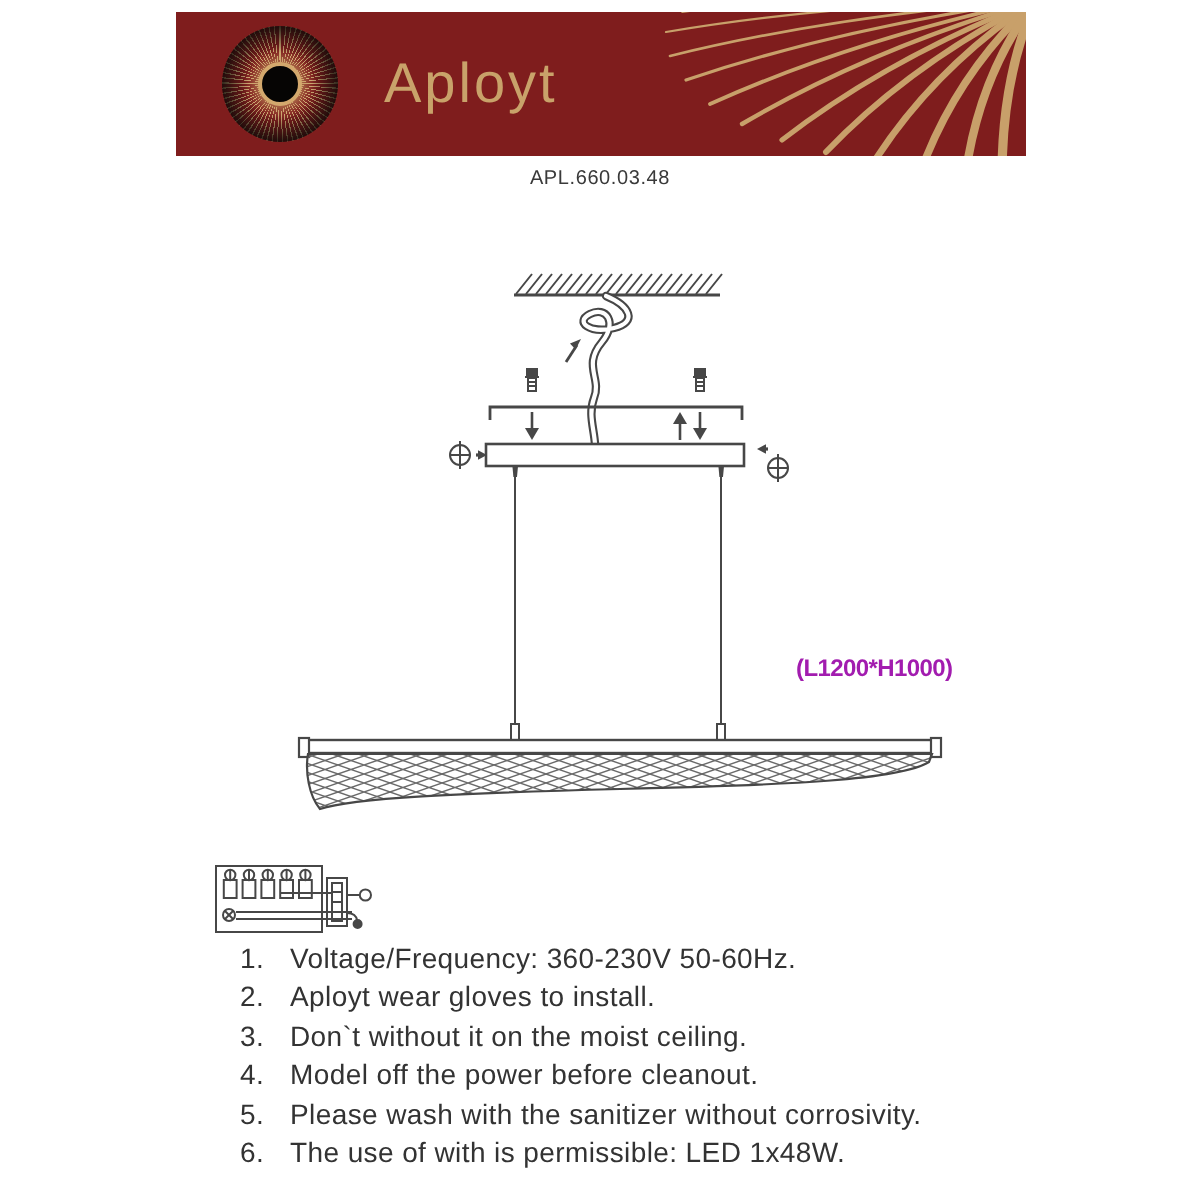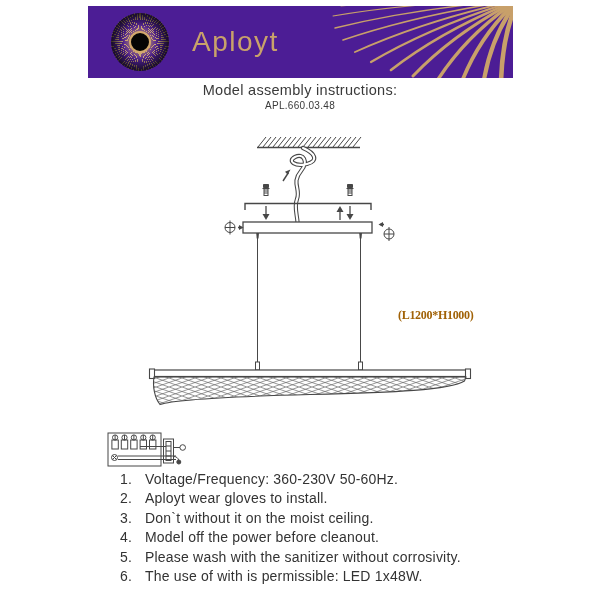--- a/index.html
+++ b/index.html
@@ -3,21 +3,21 @@
 <meta charset="utf-8">
 <style>
   html,body{margin:0;padding:0;background:#ffffff;}
   .page{
     position:relative;width:600px;height:600px;background:#ffffff;overflow:hidden;
     font-family:"Liberation Sans",sans-serif;color:#383838;
   }
   
   .banner{
     position:absolute;left:88px;top:6px;width:425px;height:72px;
-    background:#4c1d95;overflow:hidden;
+    background:#7f1d1d;overflow:hidden;
   }
   .burst,.burst-fade{
     position:absolute;left:23px;top:7px;width:58px;height:58px;border-radius:50%;
   }
   .burst{
     background:repeating-conic-gradient(rgba(210,175,120,.95) 0deg 1.3deg,rgba(11,9,7,0) 1.3deg 5.2deg);
   }
   .burst-fade{
     background:radial-gradient(circle,rgba(11,9,7,0) 0%,rgba(11,9,7,0) 38%,rgba(11,9,7,.55) 60%,#0b0907 78%);
   }
@@ -32,23 +32,23 @@
   }
   .rays{position:absolute;right:0;top:0;width:200px;height:72px;}
   
   .title-block{position:absolute;left:0;top:82px;width:600px;text-align:center;}
   .title{font-size:14.5px;letter-spacing:.3px;color:#3a3a3a;}
   .model{font-size:10px;letter-spacing:.3px;color:#3a3a3a;margin-top:2px;}
   
   .diagram{position:absolute;left:140px;top:128px;width:370px;height:296px;}
   .terminal{position:absolute;left:103px;top:426px;width:90px;height:48px;}
   .dim{
-    position:absolute;left:398px;top:308px;width:104px;
-    font-family:Liberation Serif, serif;font-size:12px;font-weight:700;
-    letter-spacing:-.3px;color:#a16207;white-space:nowrap;
+    position:absolute;left:398px;top:327px;width:104px;
+    font-family:Liberation Sans, sans-serif;font-size:12px;font-weight:700;
+    letter-spacing:-.3px;color:#a21caf;white-space:nowrap;
   }
   
   .list{position:absolute;left:120px;top:470px;width:400px;margin:0;padding:0;list-style:none;}
   .row{display:flex;line-height:19.4px;font-size:14px;letter-spacing:.2px;color:#333;}
   .num{width:25px;flex:0 0 25px;}
   .txt{flex:1;}
 </style>
 </head>
 <body>
 
@@ -73,21 +73,20 @@
         <path d="M205,-6 Q142,26 100,70" stroke-width="3.0"></path>
         <path d="M205,-6 Q154,28 124,75" stroke-width="3.4"></path>
         <path d="M205,-6 Q166,30 148,78" stroke-width="3.8"></path>
         <path d="M205,-6 Q177,31 170,80" stroke-width="4.2"></path>
         <path d="M205,-6 Q188,32 188,82" stroke-width="4.6"></path>
       </g>
     </svg>
   </div>
 
   <div class="title-block">
-    <div class="title">Model assembly instructions:</div>
     <div class="model">APL.660.03.48</div>
   </div>
 
   <svg class="diagram" viewBox="140 128 370 296">
     <defs>
       <pattern id="weave" width="26" height="9" patternUnits="userSpaceOnUse">
         <path d="M-13,9L13,0 M0,9L26,0 M13,9L39,0 M-13,0L13,9 M0,0L26,9 M13,0L39,9" stroke="#6a6a6a" stroke-width="0.7" fill="none"></path>
       </pattern>
     </defs>
 

